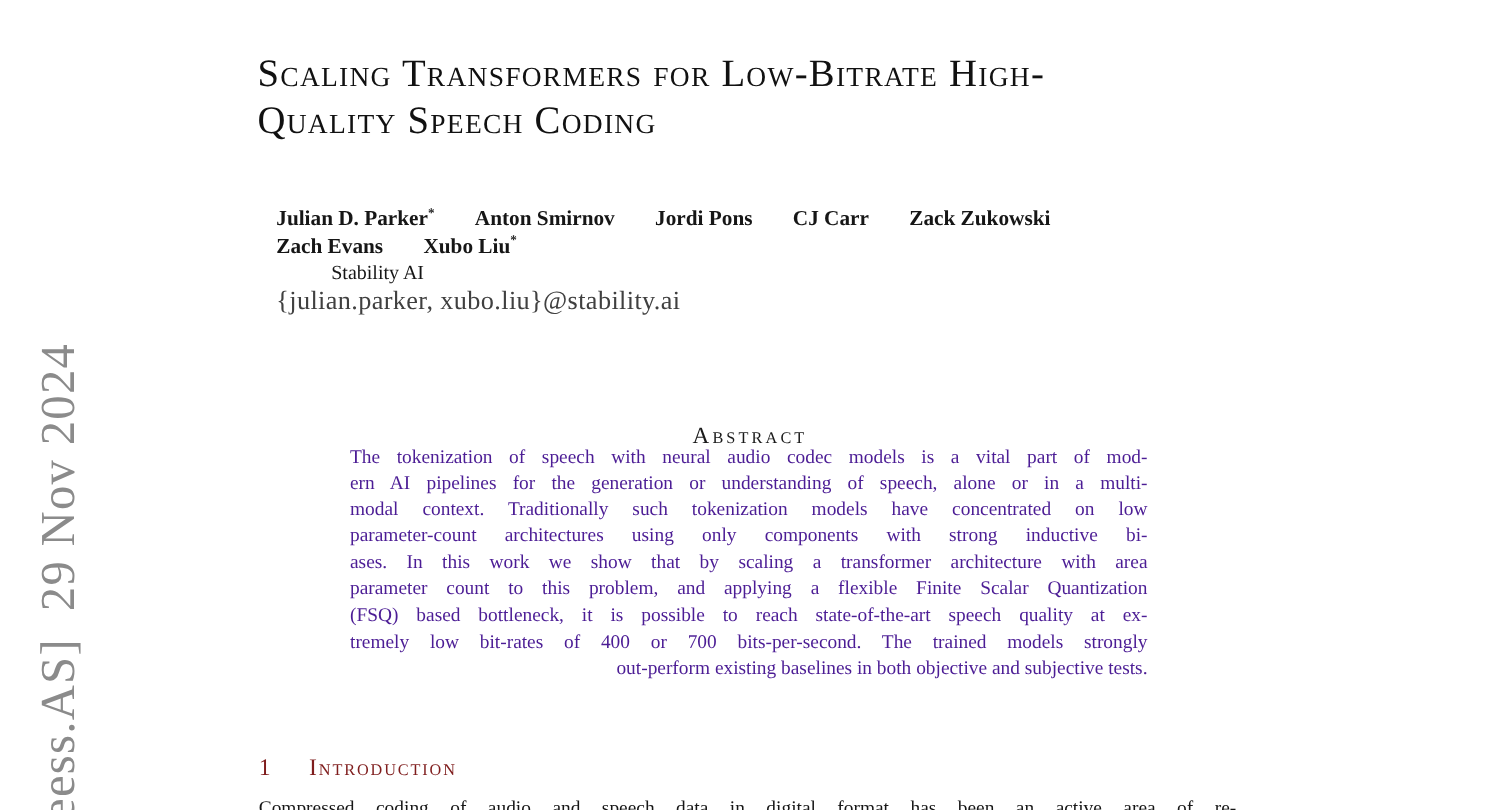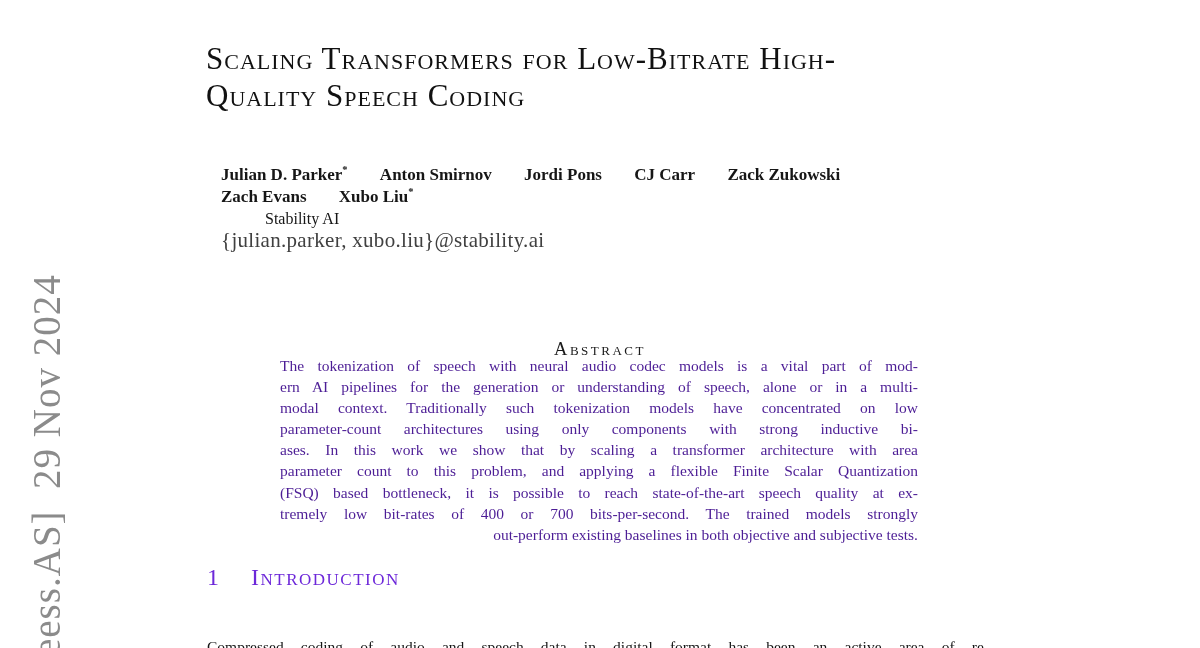--- a/index.html
+++ b/index.html
@@ -77,23 +77,23 @@
     line-height: 21.1px;
     color: #4c1d95;
   }
   .abstract-body .jline { text-align: justify; text-align-last: justify; }
   .abstract-body .lastline { text-align: right; }
 
   
   .section-heading {
     position: absolute;
     left: 207px;
-    top: 564px;
-    font-size: 24px;
-    color: #6d28d9;
+    top: 604px;
+    font-size: 19px;
+    color: #7f1d1d;
   }
   .section-heading .sec-num { display: inline-block; }
   .section-heading .sec-title {
     display: inline-block;
     margin-left: 26px;
     font-variant: small-caps;
     letter-spacing: 1.5px;
   }
 
   

